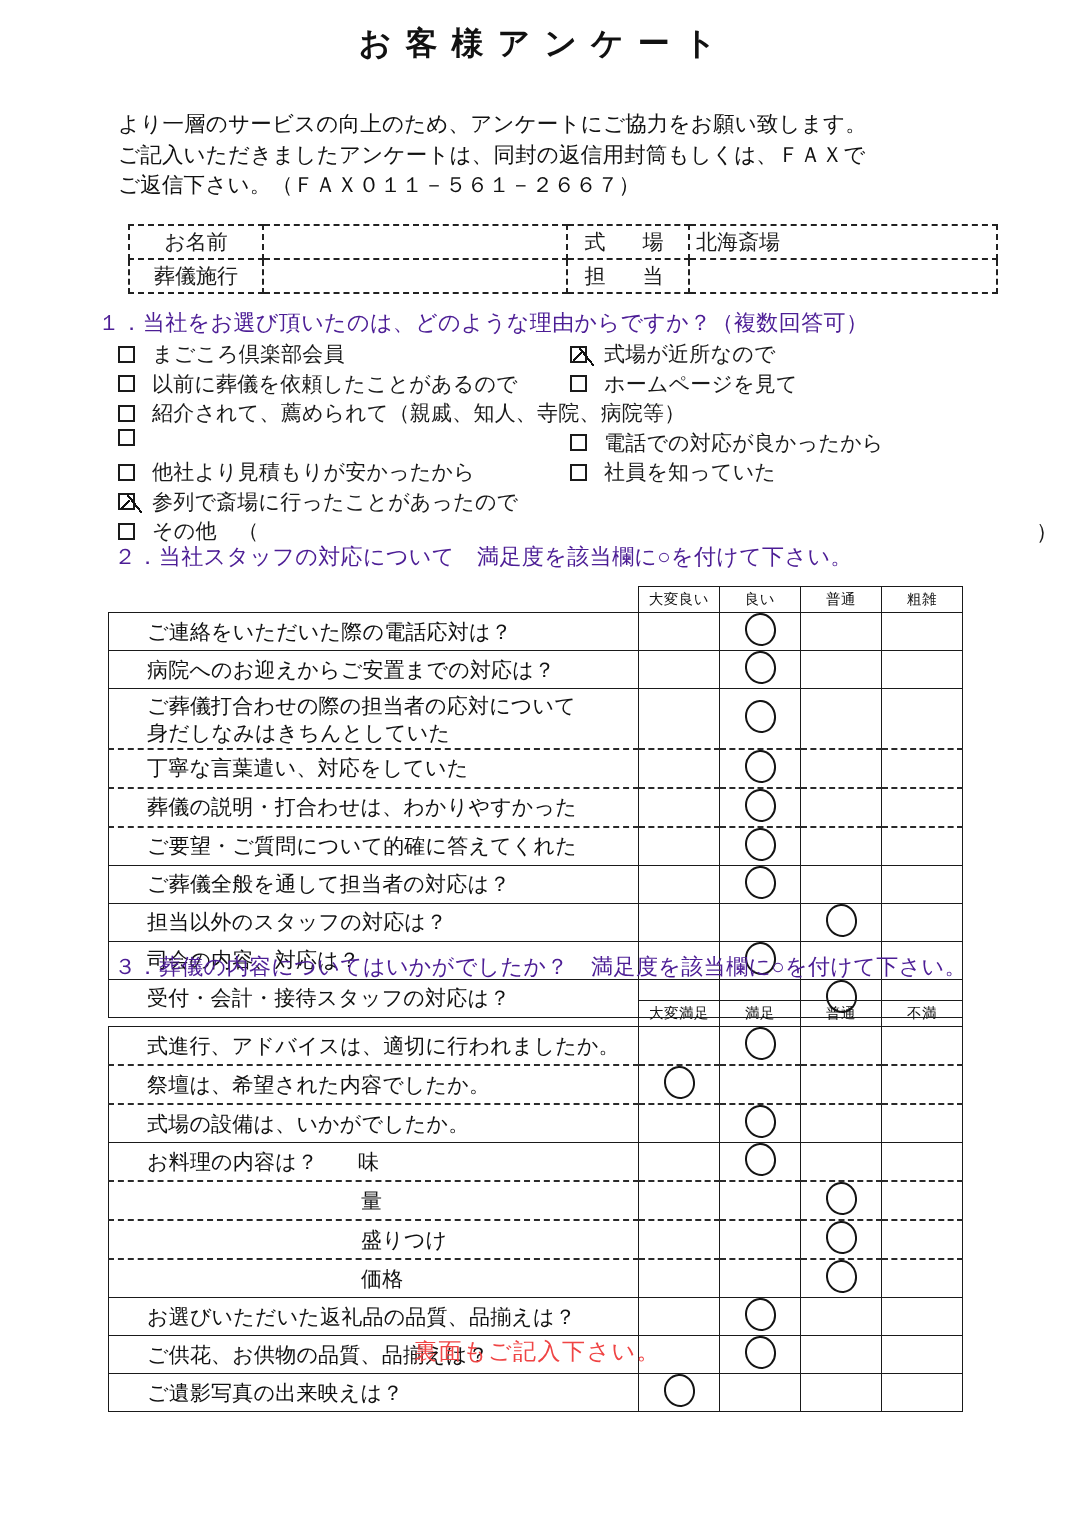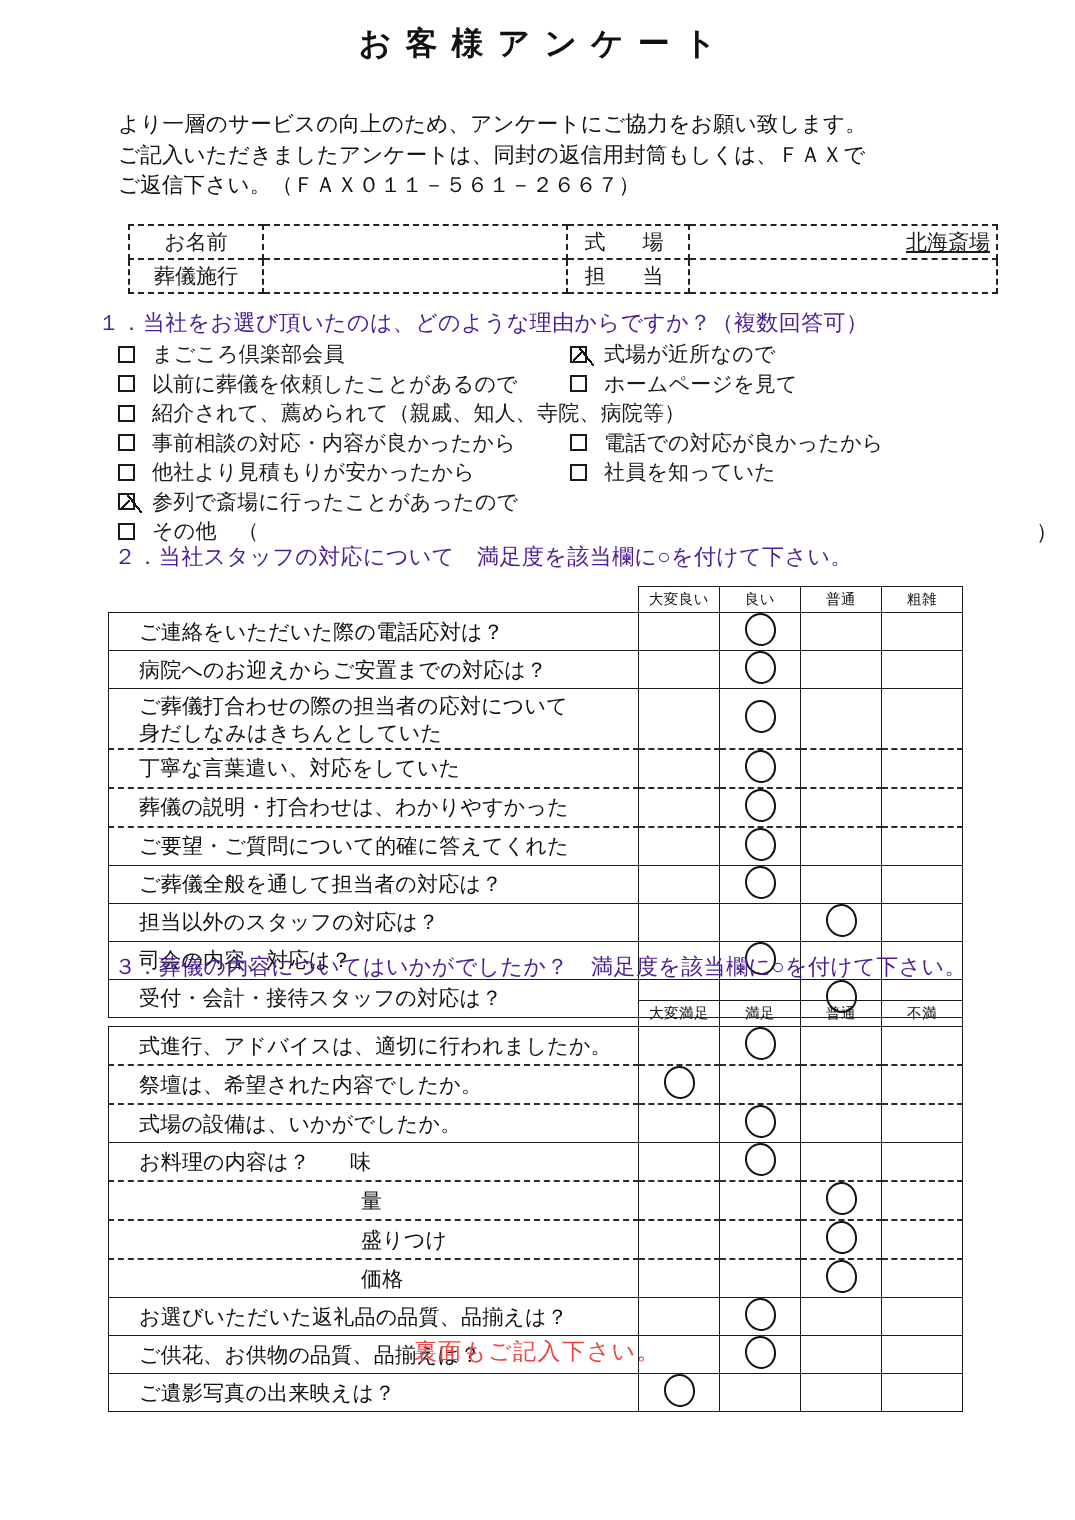--- a/index.html
+++ b/index.html
@@ -57,21 +57,21 @@
   .id-table td {
     border: 2px dashed #222;
     height: 30px;
     padding: 1px 6px;
     font-weight: 500;
     white-space: nowrap;
   }
   .id-lbl { width: 120px; text-align: center; }
   .id-val { width: 290px; }
   .id-lbl2 { width: 108px; text-align: center; letter-spacing: 8px; padding-left: 12px;}
-  .id-val2 { width: 294px; text-align: right; text-decoration: underline; }
+  .id-val2 { width: 294px; text-align: left; }
 
   
   .q-head {
     font-size: 22px;
     font-weight: 500;
     letter-spacing: 0.4px;
     white-space: nowrap;
     color: #4c1d95;
   }
   #q1-head { position: absolute; left: 98px; top: 308px; }
@@ -153,21 +153,21 @@
     height: 26px;
     text-align: center;
     letter-spacing: 0.5px;
     color: #111;
   }
   .survey th.blank-head { border-left: none; border-top: none; }
 
   .survey td.lbl {
     font-size: 21px;
     font-weight: 500;
-    padding-left: 30px;
+    padding-left: 38px;
     letter-spacing: 0.2px;
     white-space: nowrap;
     color: #111;
     vertical-align: middle;
   }
   .survey td.mark {
     text-align: center;
     vertical-align: middle;
   }
   .rh { height: 31px; }
@@ -273,21 +273,20 @@
       <div class="opt-row">
         <div class="opt col-a">
           <span class="cbx"></span>
           <span>紹介されて、薦められて（親戚、知人、寺院、病院等）</span>
         </div>
         <div class="opt col-b" style="visibility: hidden;"></div>
       </div>
       <div class="opt-row">
         <div class="opt col-a">
           <span class="cbx"></span>
-          <span>事前相談の対応・内容が良かったから</span>
         </div>
         <div class="opt col-b">
           <span class="cbx"></span>
           <span>電話での対応が良かったから</span>
         </div>
       </div>
       <div class="opt-row">
         <div class="opt col-a">
           <span class="cbx"></span>
           <span>他社より見積もりが安かったから</span>

